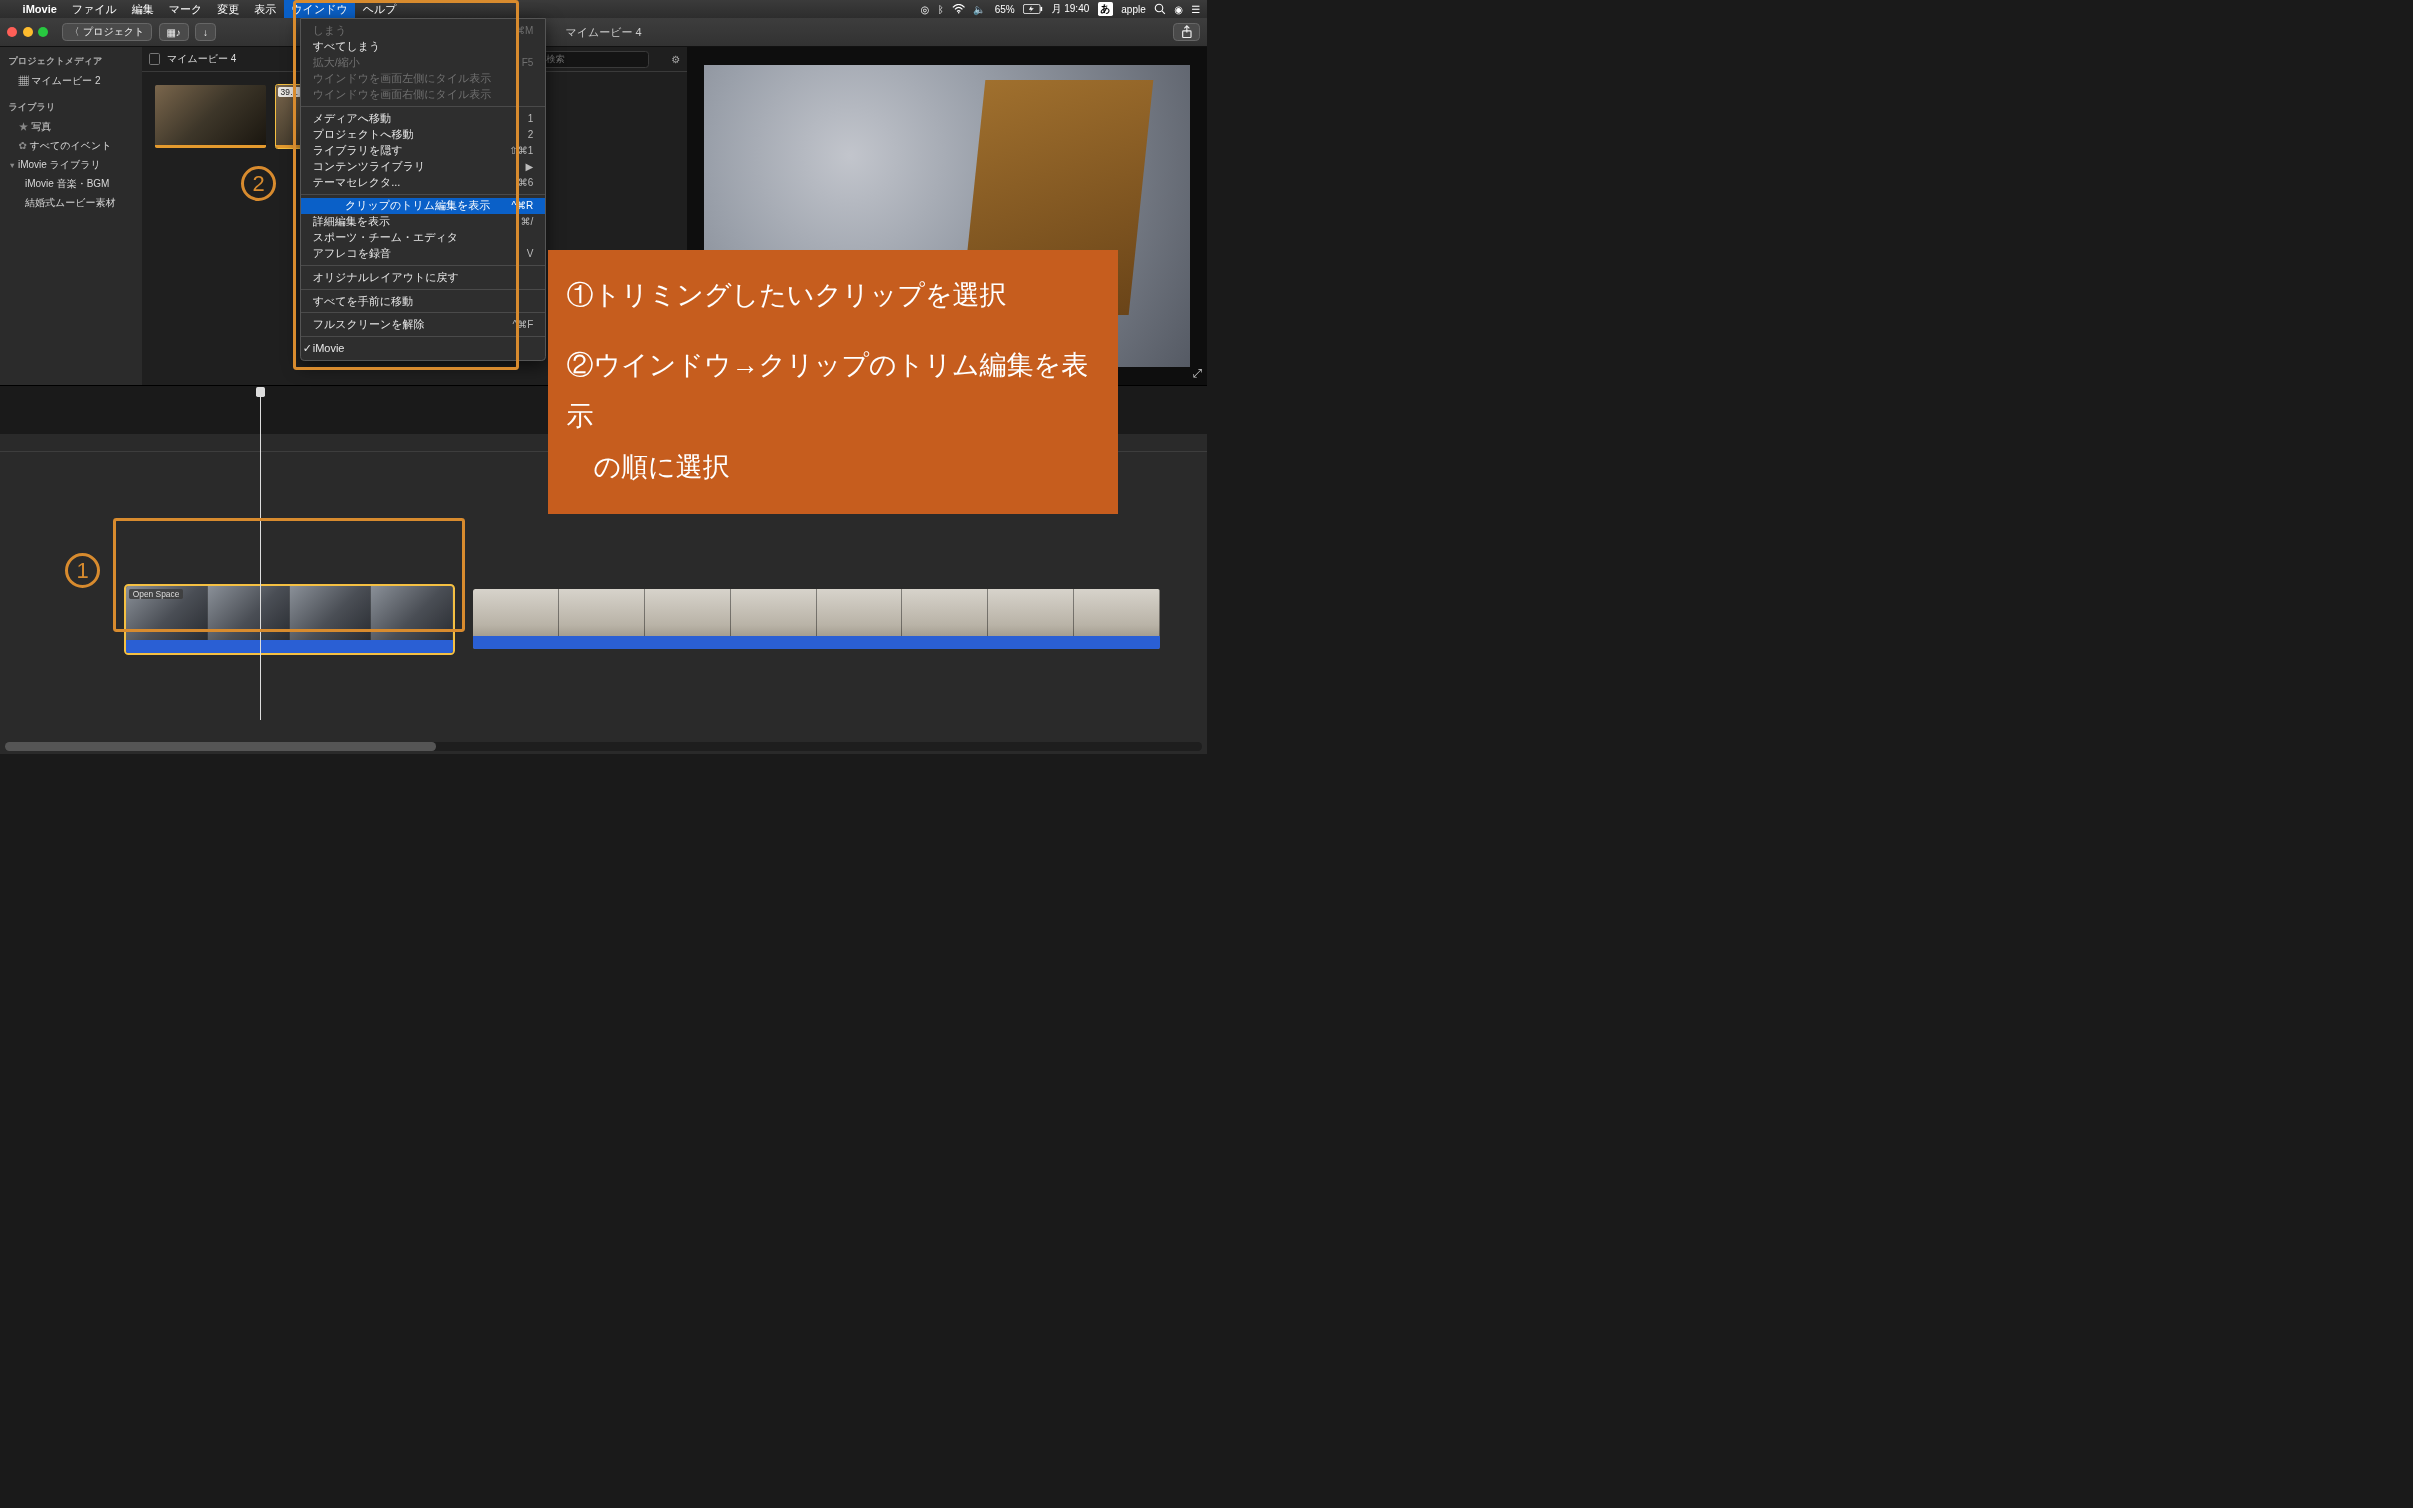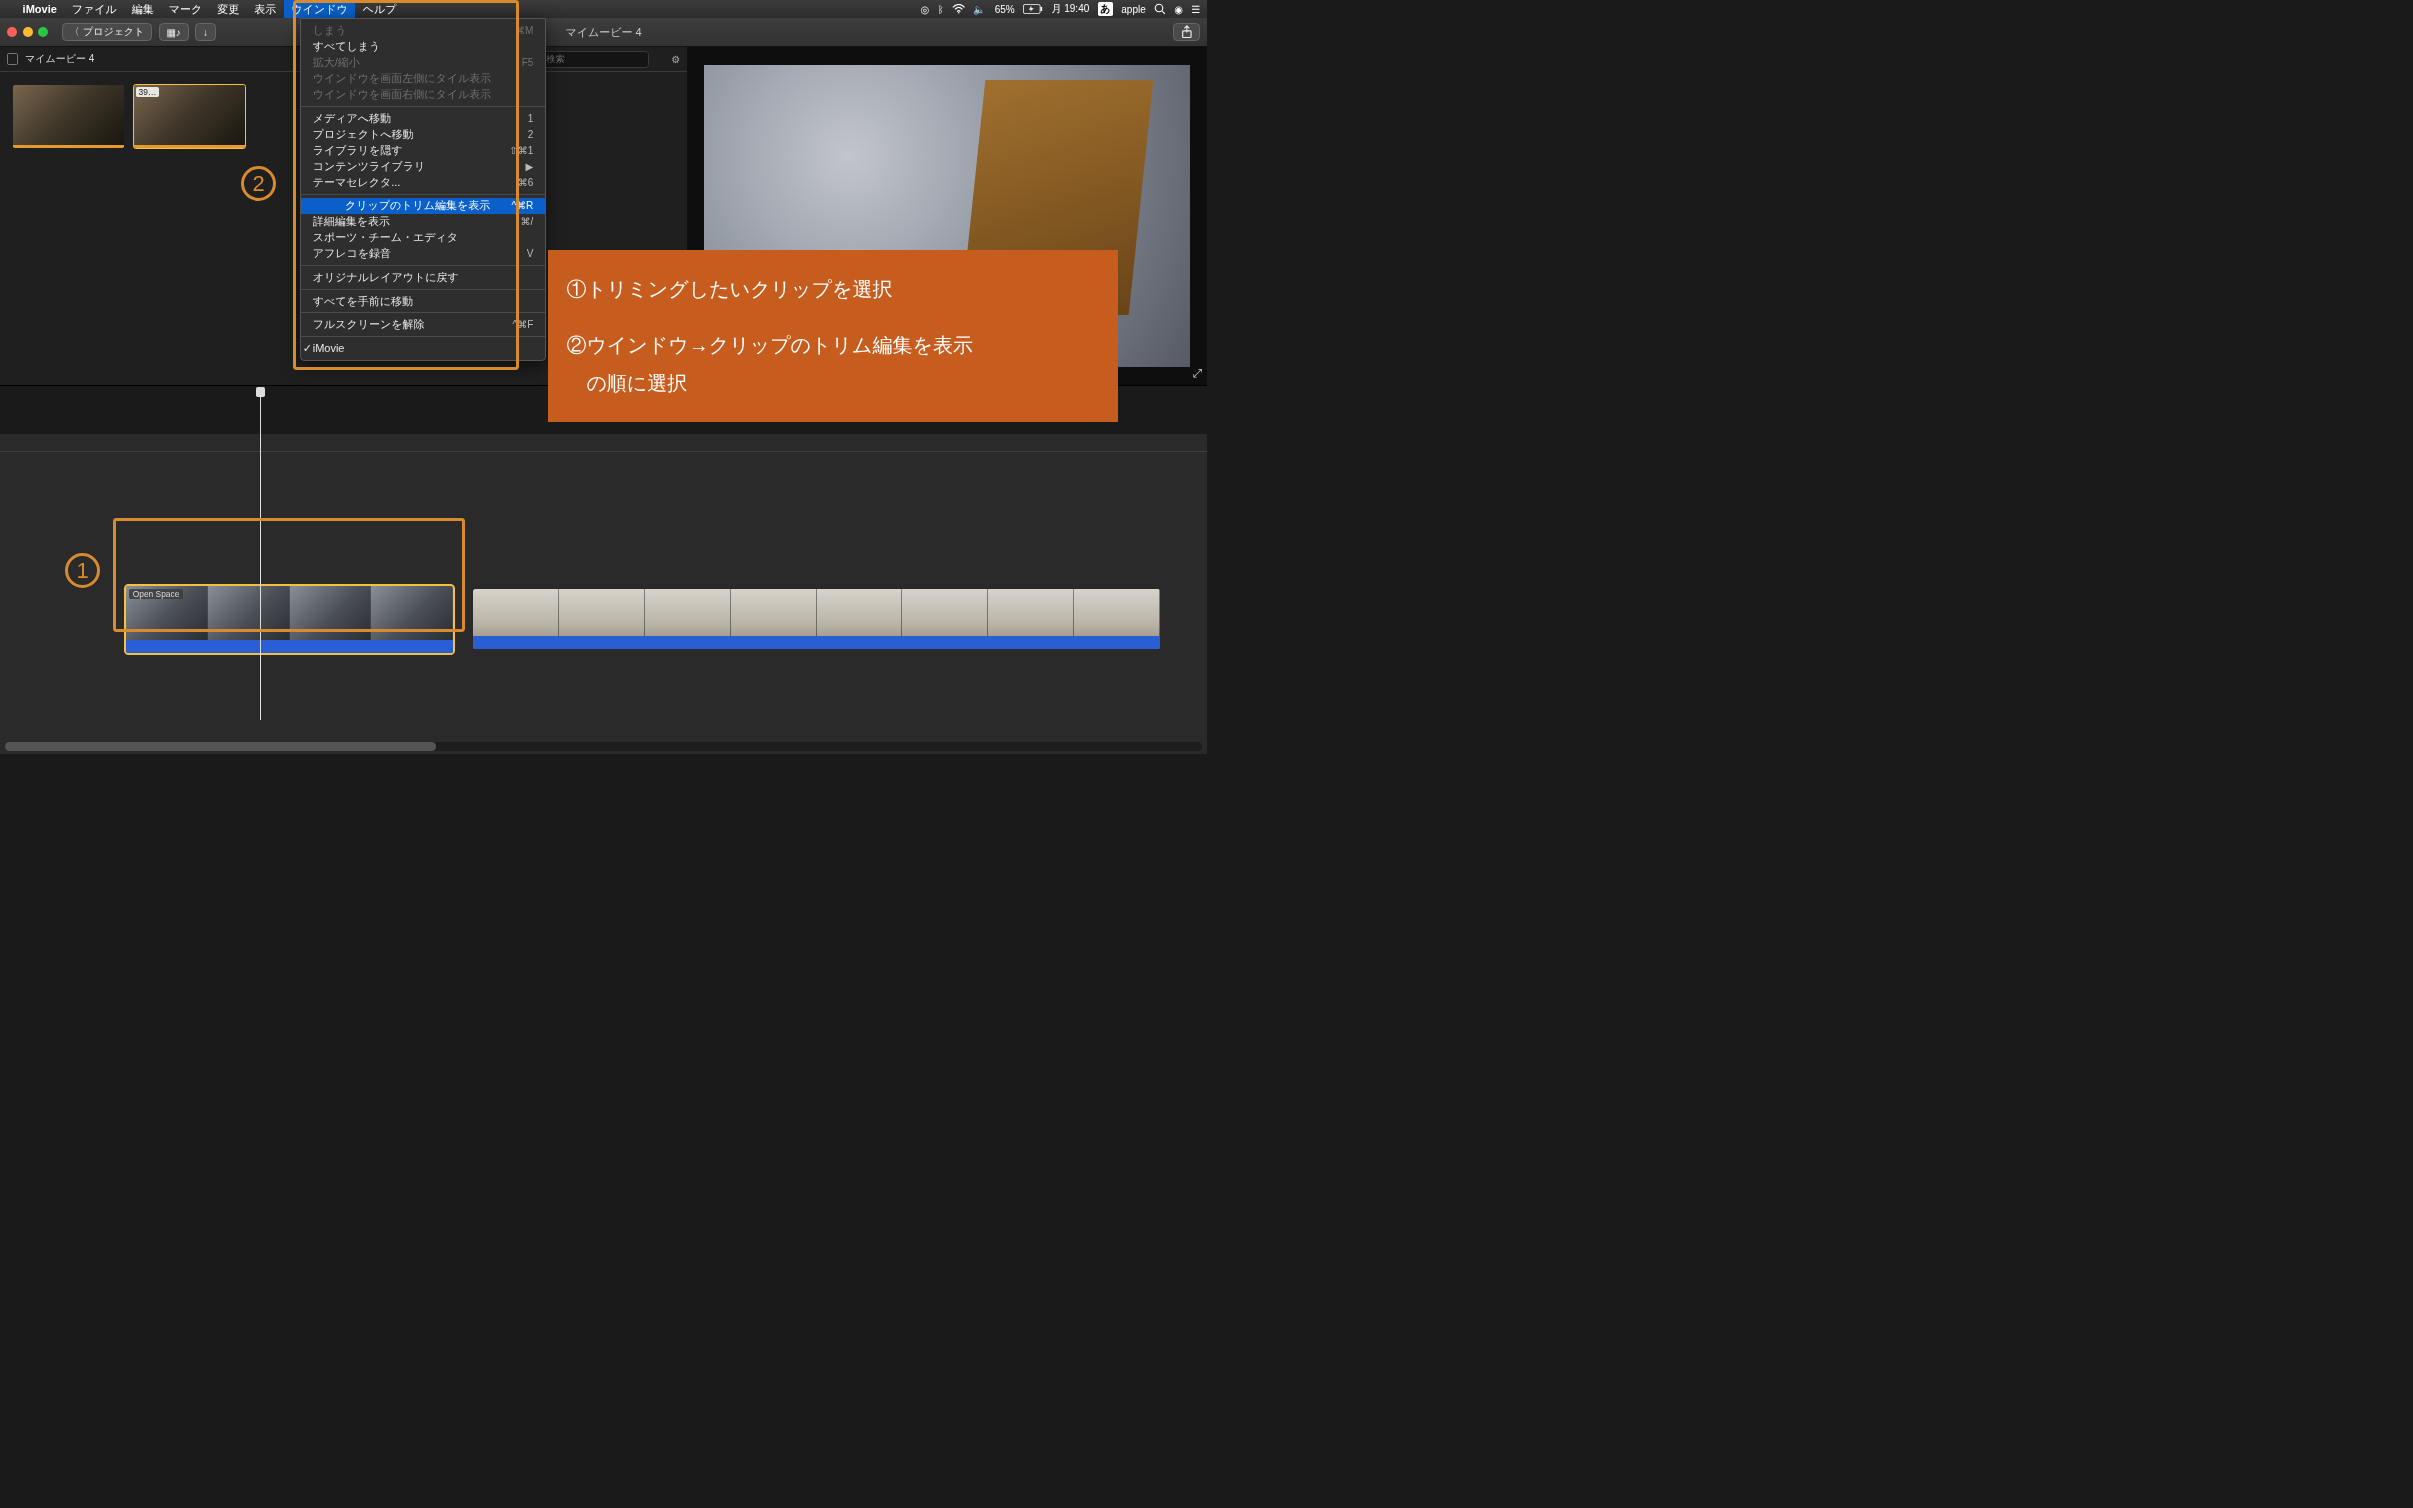--- a/index.html
+++ b/index.html
@@ -111,21 +111,21 @@
     border:0.8px solid #3d3d3d; border-radius:3.4px; display:flex; align-items:center;
     padding-left:6.7px; color:#666;}
   .set-label{position:absolute; right:11.7px; top:388px; font-size:9.2px; color:#888;}
 
   
   .ann-box{ position:absolute; border:3.4px solid #d88b2e; border-radius:3.4px; pointer-events:none;}
   .ann-circle{ position:absolute; width:35px; height:35px; border:3.4px solid #d88b2e;
     border-radius:50%; color:#d88b2e; font-size:22px;
     display:flex; align-items:center; justify-content:center; font-weight:400;}
   .callout{ position:absolute; background:#c65d1e; color:#fff;
-    font-size:20px; line-height:1.9; padding:20px 18.4px;}
+    font-size:27px; line-height:1.9; padding:20px 18.4px;}
 
   .hscroll{position:absolute;left:5px;right:5px;bottom:3.4px;height:8.4px;
     background:#1e1e1e;border-radius:4.2px;}
   .hscroll .thumb{height:100%;width:36%;background:#555;border-radius:4.2px;}
 </style>
 </head>
 <body>
 
 <div class="menubar">
   <span class="apple-logo"></span>
@@ -187,20 +187,30 @@
     <svg width="11.7" height="13.4" viewBox="0 0 14 16">
         <path d="M7 1 L7 9 M4 4 L7 1 L10 4" stroke="#eee" fill="none" stroke-width="1.4"></path>
         <rect x="2" y="7" width="10" height="8" rx="1" stroke="#eee" fill="none" stroke-width="1.4"></rect>
       </svg>
   </div>
 </div>
 
 <div class="main">
   <div class="upper">
 
+    <div class="sidebar">
+      <div class="side-sec">プロジェクトメディア</div>
+      <div class="side-item">▦ <span>マイムービー 2</span></div>
+      <div class="side-sec" style="margin-top:6.7px">ライブラリ</div>
+      <div class="side-item star">写真</div>
+      <div class="side-item gear">すべてのイベント</div>
+      <div class="side-item side-caret" style="padding-left:8.4px">iMovie ライブラリ</div>
+      <div class="side-item" style="padding-left:25px">iMovie 音楽・BGM</div>
+      <div class="side-item" style="padding-left:25px">結婚式ムービー素材</div>
+    </div>
 
     <div class="browser">
       <div class="browser-hdr">
         <span class="tiny-icon"></span>
         <span>マイムービー 4</span>
         <div class="search-wrap">
           <input class="search" placeholder="検索" style="">
           <span style="color:#aaa">⚙</span>
         </div>
       </div>

